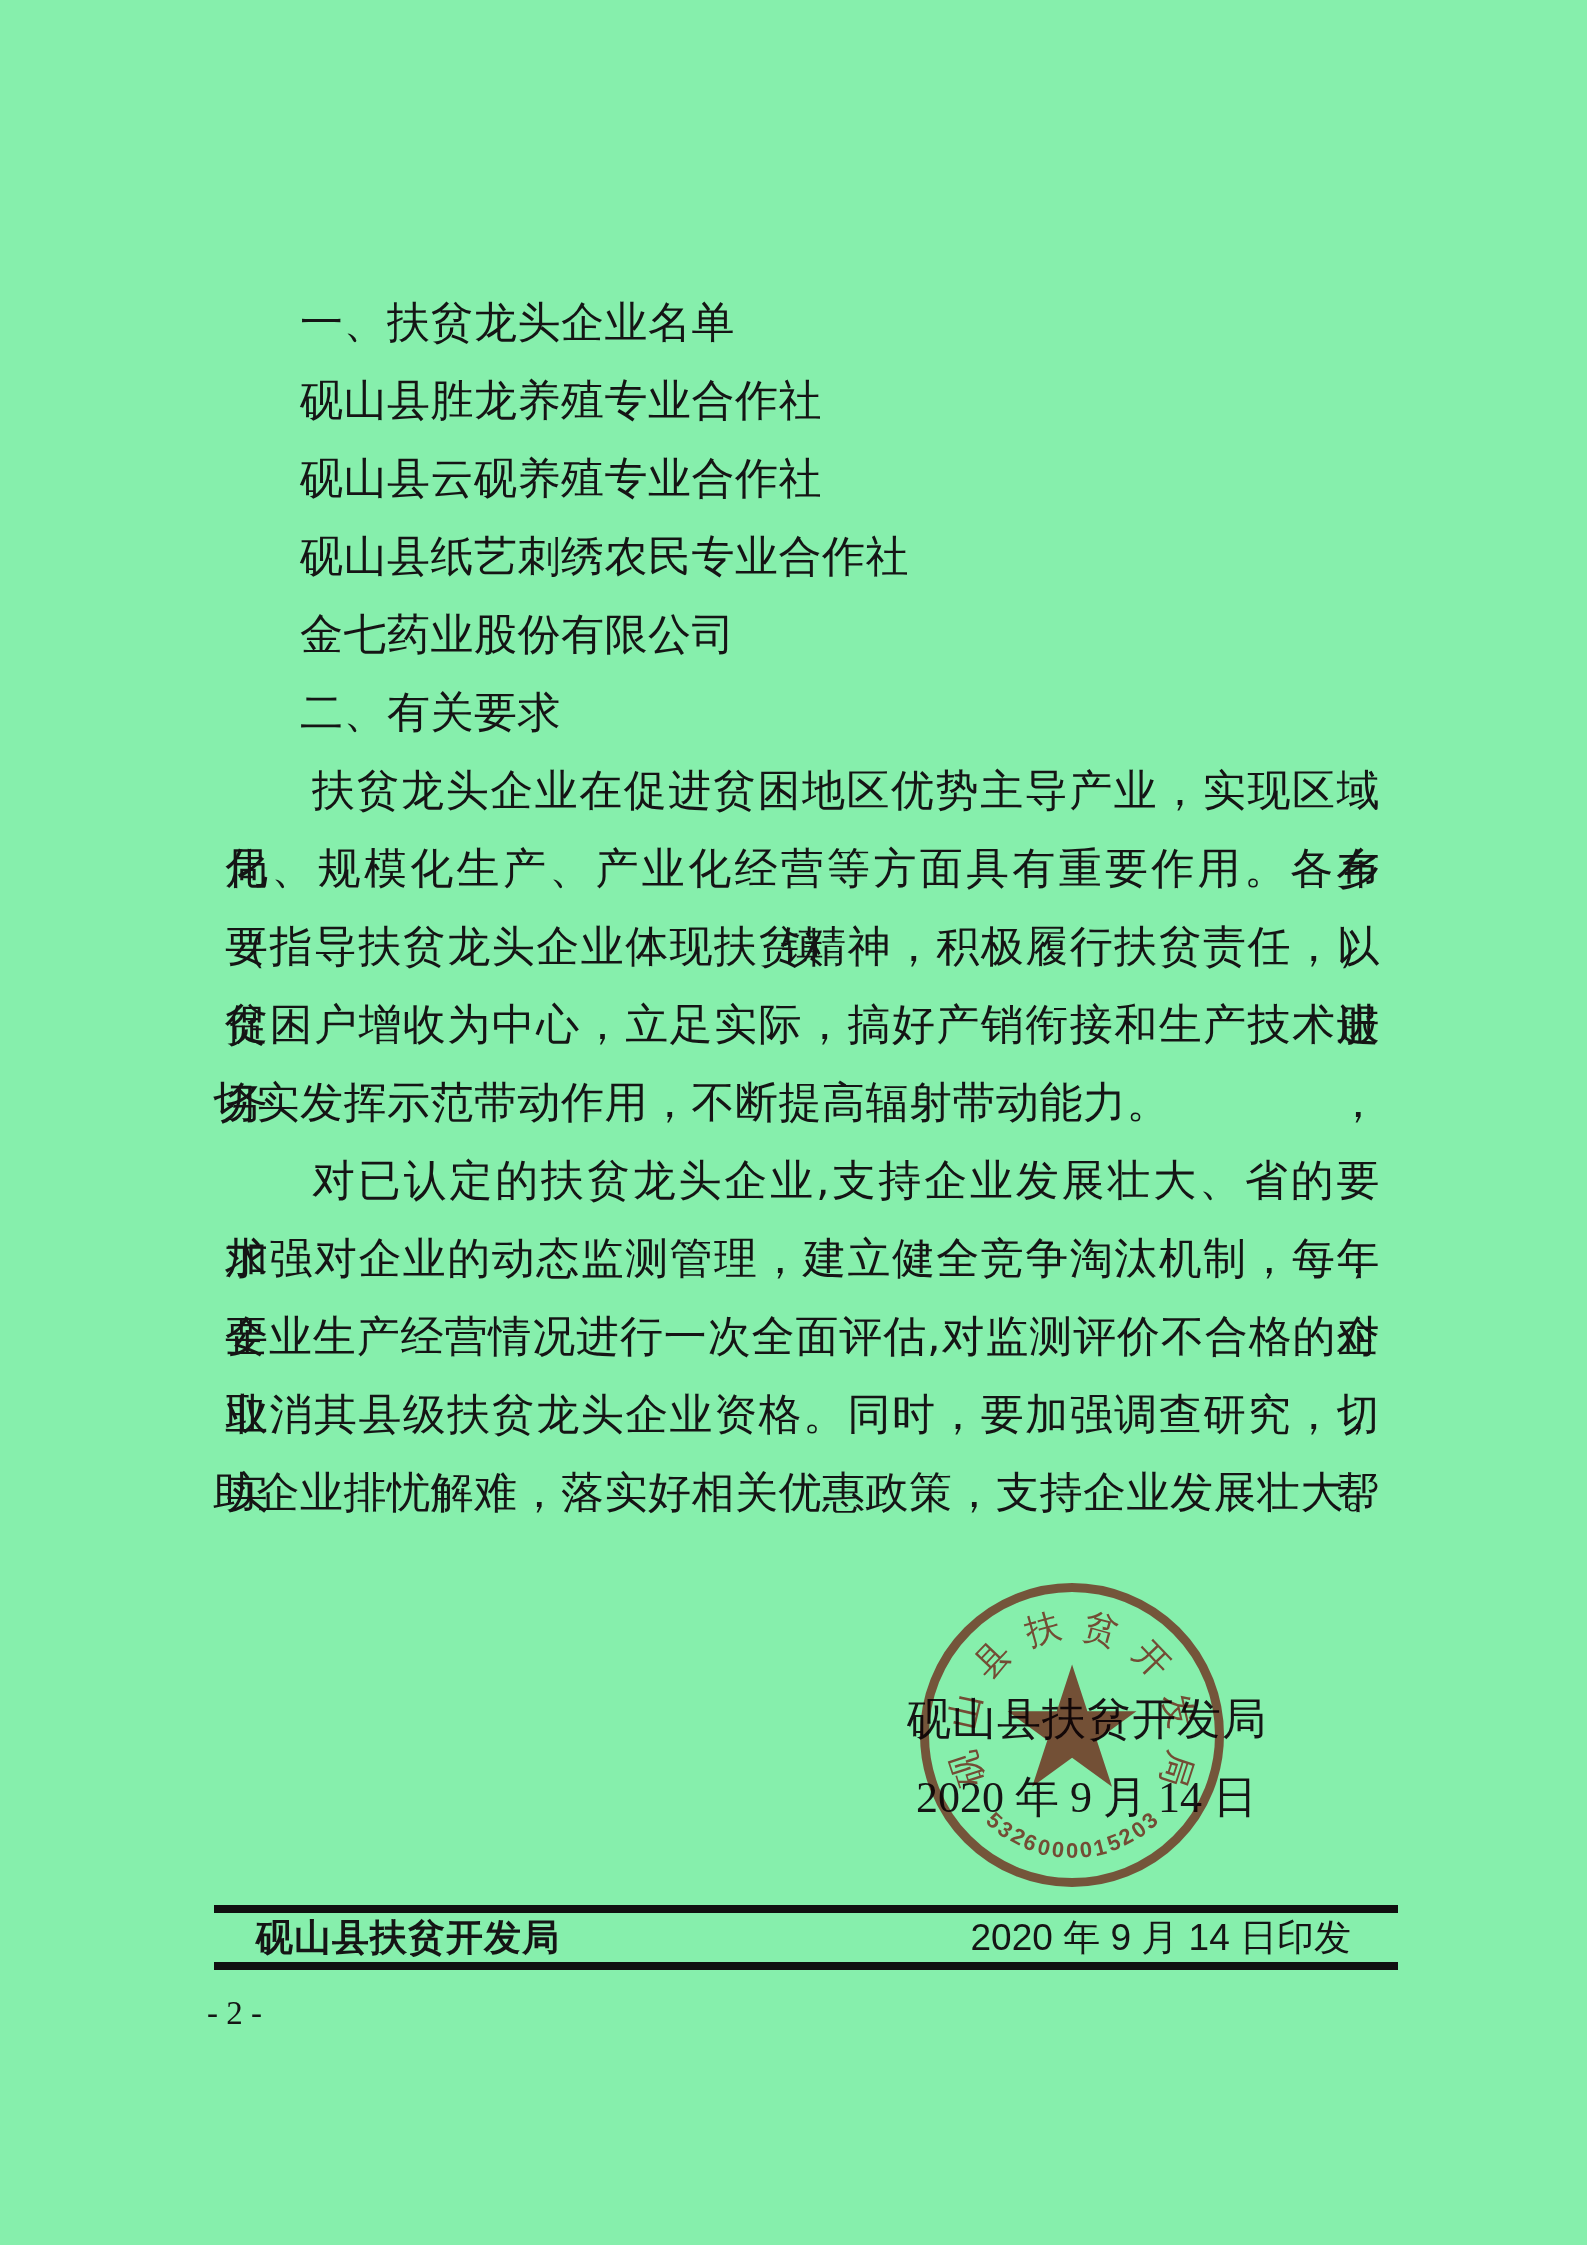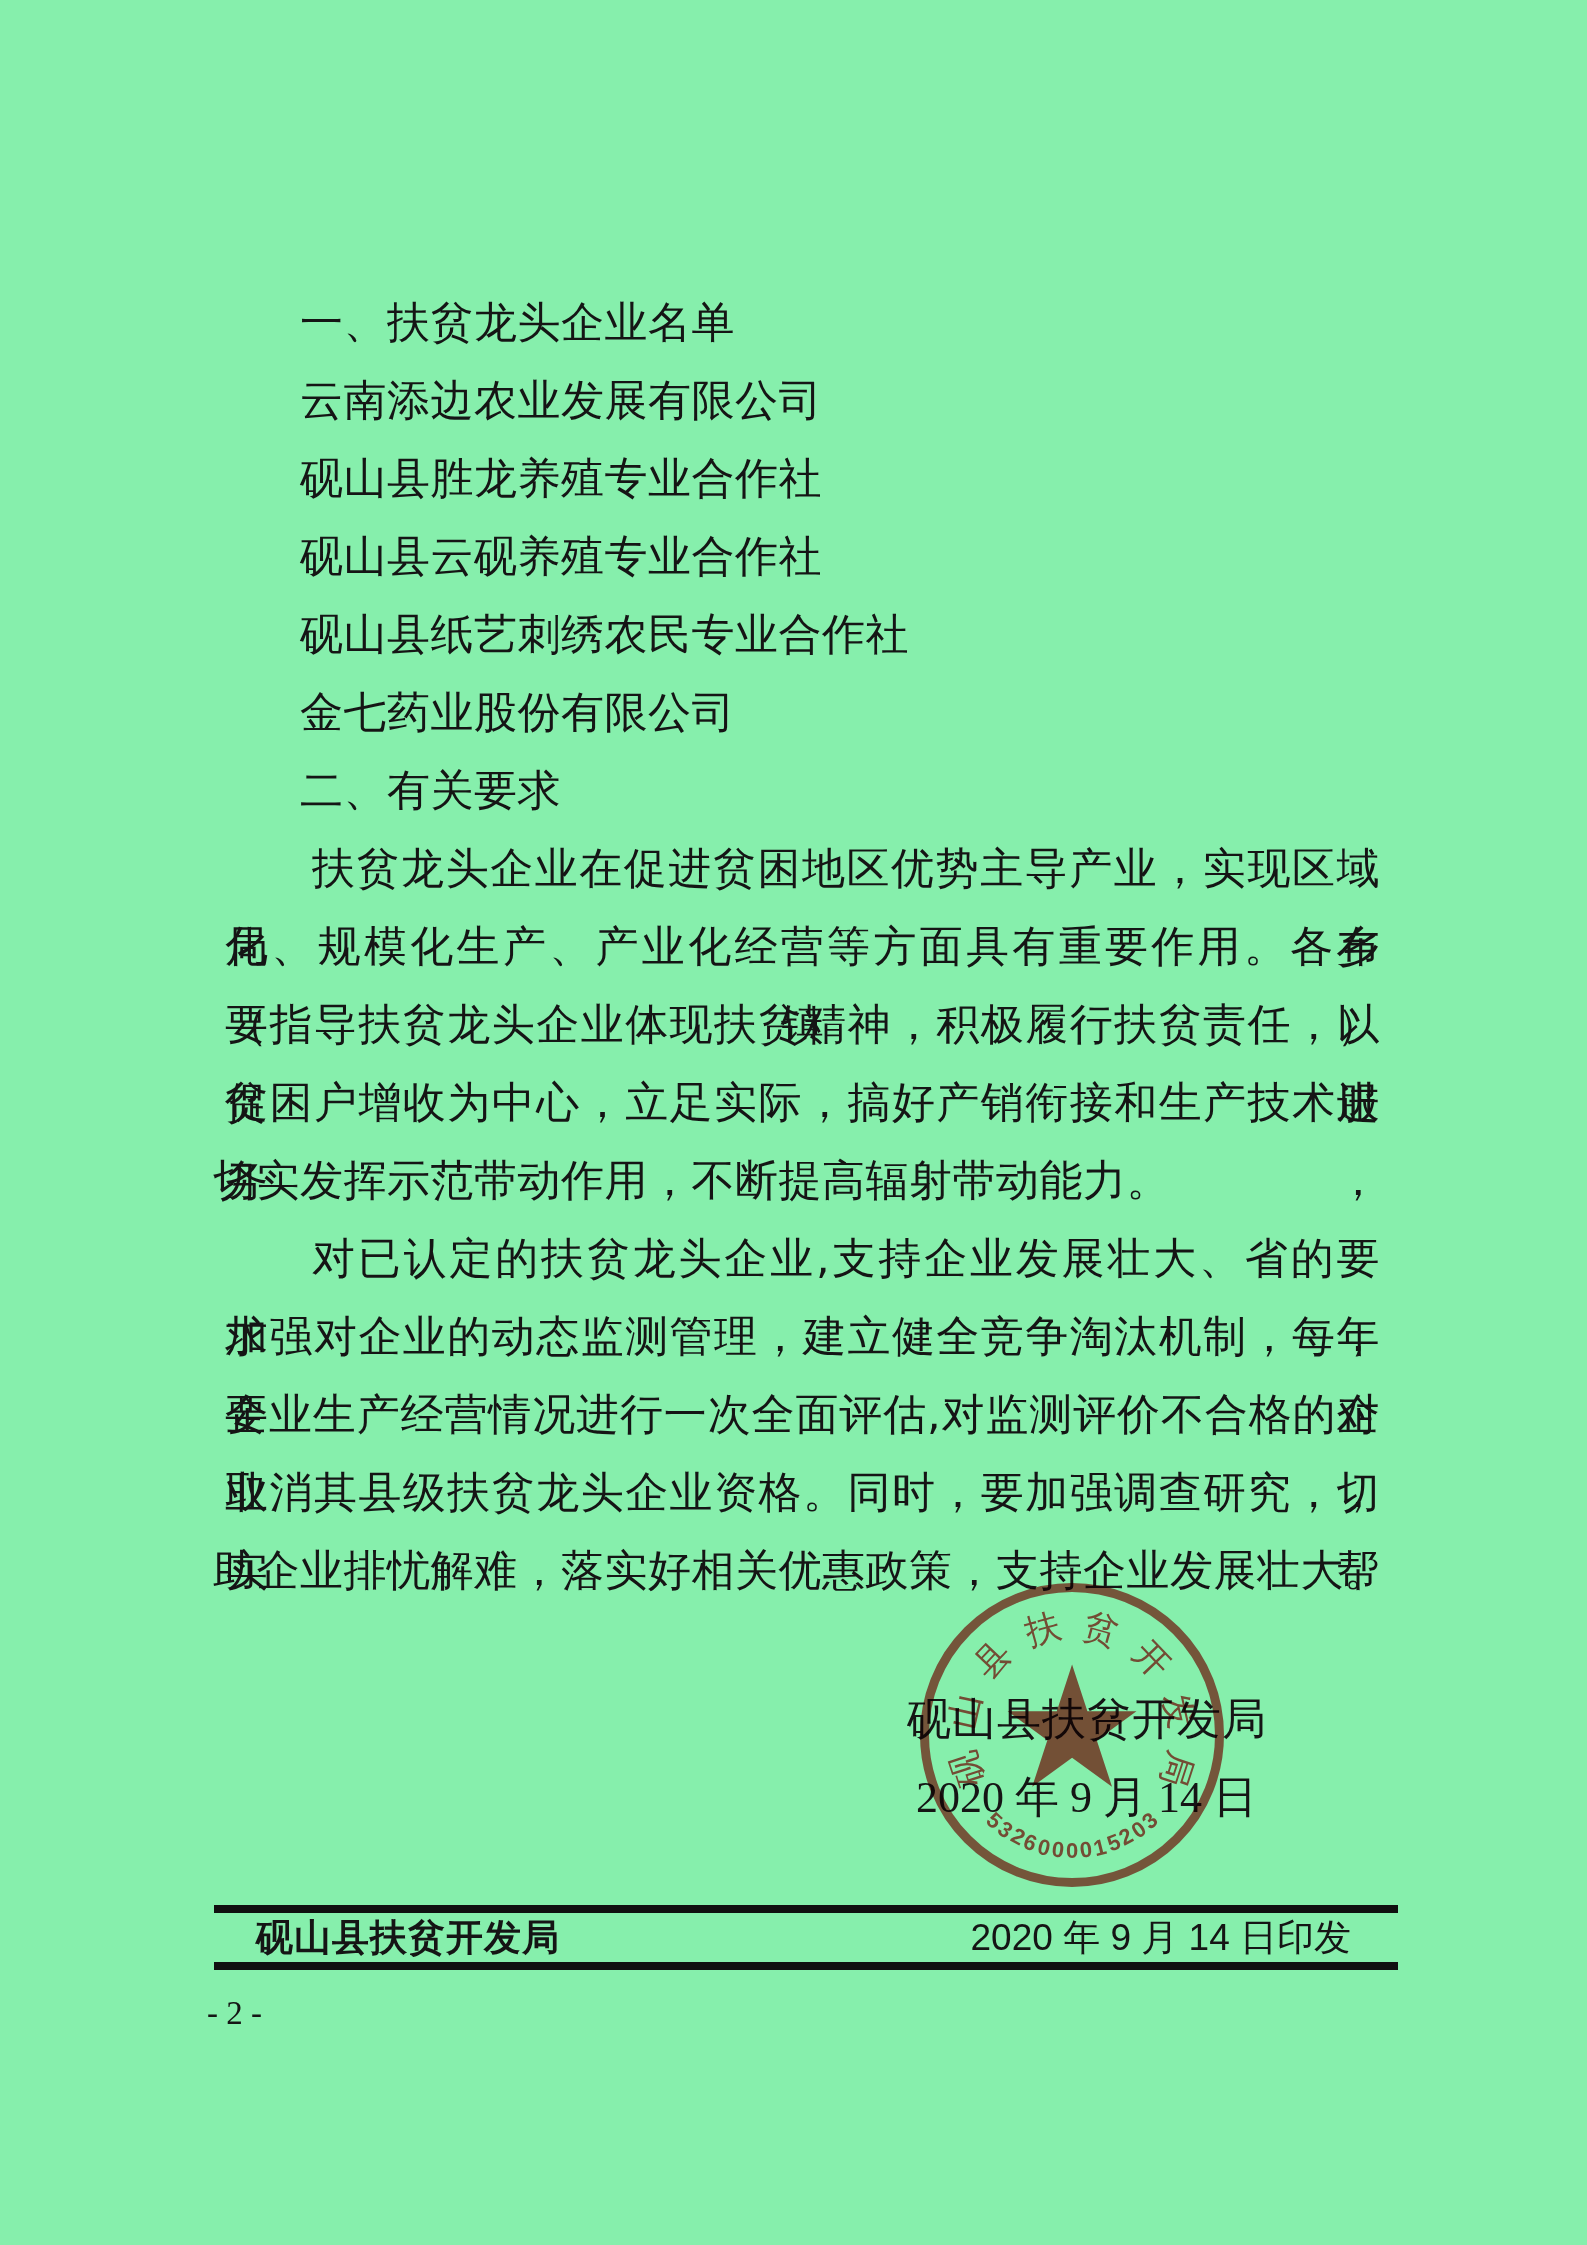--- a/index.html
+++ b/index.html
@@ -125,21 +125,20 @@
   }
 </style>
 </head>
 <body>
 
 <div class="page">
 
   <main class="content">
     <div class="line indent">一、扶贫龙头企业名单</div>
 
-    <div class="line indent">云南添边农业发展有限公司</div>
     <div class="line indent">砚山县胜龙养殖专业合作社</div>
     <div class="line indent">砚山县云砚养殖专业合作社</div>
     <div class="line indent">砚山县纸艺刺绣农民专业合作社</div>
     <div class="line indent">金七药业股份有限公司</div>
 
     <div class="line indent">二、有关要求</div>
 
     <div class="line indent just">扶贫龙头企业在促进贫困地区优势主导产业，实现区域化布</div>
     <div class="line just">局、规模化生产、产业化经营等方面具有重要作用。各乡（镇）</div>
     <div class="line just">要指导扶贫龙头企业体现扶贫精神，积极履行扶贫责任，以促进</div>

